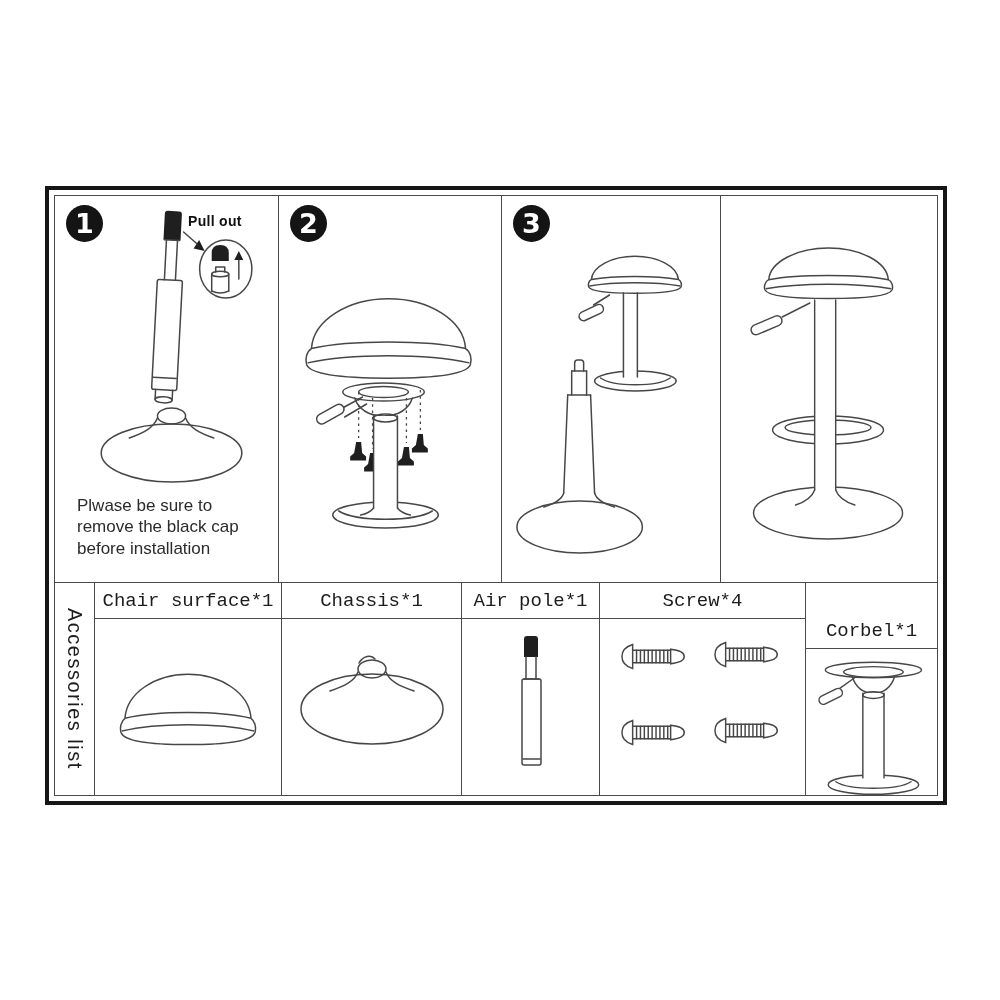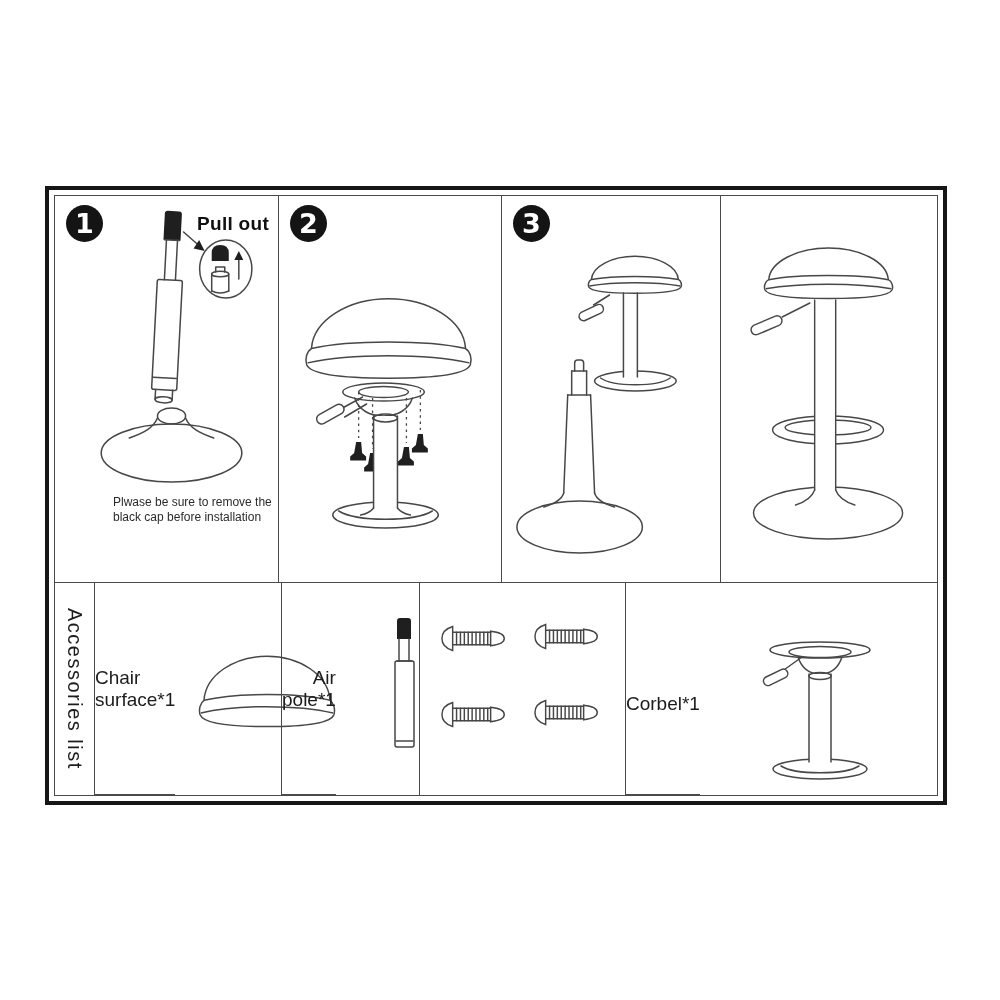--- a/index.html
+++ b/index.html
@@ -11,31 +11,31 @@
          display:flex;flex-direction:column;box-sizing:border-box;}
   .top-row{flex:0 0 386px;display:flex;border-bottom:1.5px solid #4a4a4a;min-height:0;}
   .panel{position:relative;box-sizing:border-box;}
   .panel.b{border-right:1.5px solid #4a4a4a;}
   .p1{flex:0 0 224px;} .p2{flex:0 0 223px;} .p3a{flex:0 0 219px;} .p3b{flex:1;}
   .panel svg.draw{position:absolute;inset:0;width:100%;height:100%;}
   .badge{position:absolute;left:11px;top:9px;width:37px;height:37px;border-radius:50%;
          background:#141414;color:#fff;font-size:27px;font-weight:700;
          display:flex;align-items:center;justify-content:center;z-index:2;
          font-family:"DejaVu Sans","Liberation Sans",sans-serif;}
-  .pull-out{position:absolute;left:142px;top:17px;font-size:19px;font-weight:700;
+  .pull-out{position:absolute;left:133px;top:17px;font-size:14px;font-weight:700;
             color:#101010;letter-spacing:.3px;z-index:2;}
-  .note{position:absolute;left:22px;top:299px;width:170px;font-size:12px;
-        line-height:1.25;color:#2b2b2b;z-index:2;margin-left:36px;}
+  .note{position:absolute;left:22px;top:299px;width:170px;font-size:17px;
+        line-height:1.25;color:#2b2b2b;z-index:2;}
   .bottom-row{flex:1;display:flex;min-height:0;}
   .acc-title-col{flex:0 0 40px;border-right:1.5px solid #4a4a4a;box-sizing:border-box;
                  display:flex;align-items:center;justify-content:center;}
   .acc-title{writing-mode:vertical-rl;font-size:20px;color:#1c1c1c;letter-spacing:1.5px;
              white-space:nowrap;}
-  .acc-col{display:flex;flex-direction:row;box-sizing:border-box;
-           border-right:1.5px solid #4a4a4a;min-width:0;}
+  .acc-col{display:flex;flex-direction:column;box-sizing:border-box;
+           border-right:1.5px solid #4a4a4a;min-width:0;font-family:Liberation Mono, monospace;}
   .c1{flex:0 0 187px;} .c2{flex:0 0 180px;} .c3{flex:0 0 138px;text-align:right;} .c4{flex:0 0 206px;}
   .c5{flex:1;border-right:none;margin-top:30px;}
   .acc-header{flex:0 0 36px;border-bottom:1.5px solid #4a4a4a;box-sizing:border-box;
               display:flex;align-items:center;justify-content:center;
               font-size:19px;color:#1c1c1c;}
   .acc-body{flex:1;display:flex;align-items:center;justify-content:center;min-height:0;}
   svg .ln{stroke:#474747;stroke-width:1.5;fill:none;stroke-linecap:round;stroke-linejoin:round;}
   svg .dash{stroke:#474747;stroke-width:1.3;fill:none;stroke-dasharray:2.5 3.8;}
   svg .fl{fill:#1f1f1f;stroke:none;}
   svg .wf{fill:#ffffff;stroke:none;}
@@ -202,36 +202,49 @@
 
         <div class="acc-col c1">
           <div class="acc-header">Chair surface*1</div>
           <div class="acc-body">
             <svg width="185" height="165" viewBox="0 0 185 165">
               <use href="#sym-seat" x="22" y="45" width="140" height="78"></use>
             </svg>
           </div>
         </div>
 
+        <div class="acc-col c2">
+          <div class="acc-header">Chassis*1</div>
+          <div class="acc-body">
+            <svg width="178" height="165" viewBox="0 0 178 165">
+              <ellipse class="ln" cx="89" cy="44" rx="14" ry="9"></ellipse>
+              <path class="ln" d="M76,38 C80,31 88,29 92,34"></path>
+              <path class="ln" d="M75,47 C71,57 61,61 47,66"></path>
+              <path class="ln" d="M103,47 C107,57 117,61 131,66"></path>
+              <ellipse class="ln" cx="89" cy="84" rx="71" ry="35"></ellipse>
+            </svg>
+          </div>
+        </div>
 
         <div class="acc-col c3">
           <div class="acc-header">Air pole*1</div>
           <div class="acc-body">
             <svg width="135" height="165" viewBox="0 0 135 165">
               <path class="fl" d="M61,14 q0,-3 3,-3 h8 q3,0 3,3 v18 h-14 z"></path>
               <path class="ln" d="M63,32 V54"></path>
                 <path class="ln" d="M73,32 V54"></path>
               <path class="ln" d="M61,54 h15"></path>
               <rect class="ln" x="59" y="54" width="19" height="86" rx="2"></rect>
               <path class="ln" d="M60,134 h17"></path>
             </svg>
           </div>
         </div>
 
         <div class="acc-col c4">
+          <div class="acc-header">Screw*4</div>
           <div class="acc-body">
             <svg width="205" height="165" viewBox="0 0 205 165">
               <use href="#sym-screw" x="20" y="18" width="74" height="27"></use>
               <use href="#sym-screw" x="113" y="16" width="74" height="27"></use>
               <use href="#sym-screw" x="20" y="94" width="74" height="27"></use>
               <use href="#sym-screw" x="113" y="92" width="74" height="27"></use>
             </svg>
           </div>
         </div>
 

